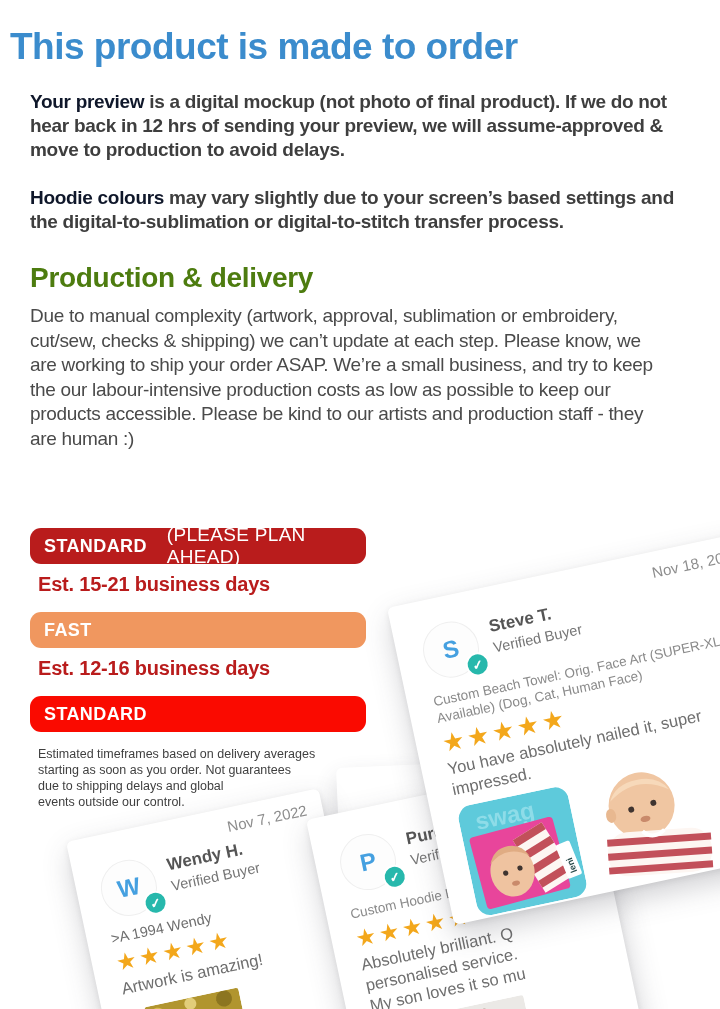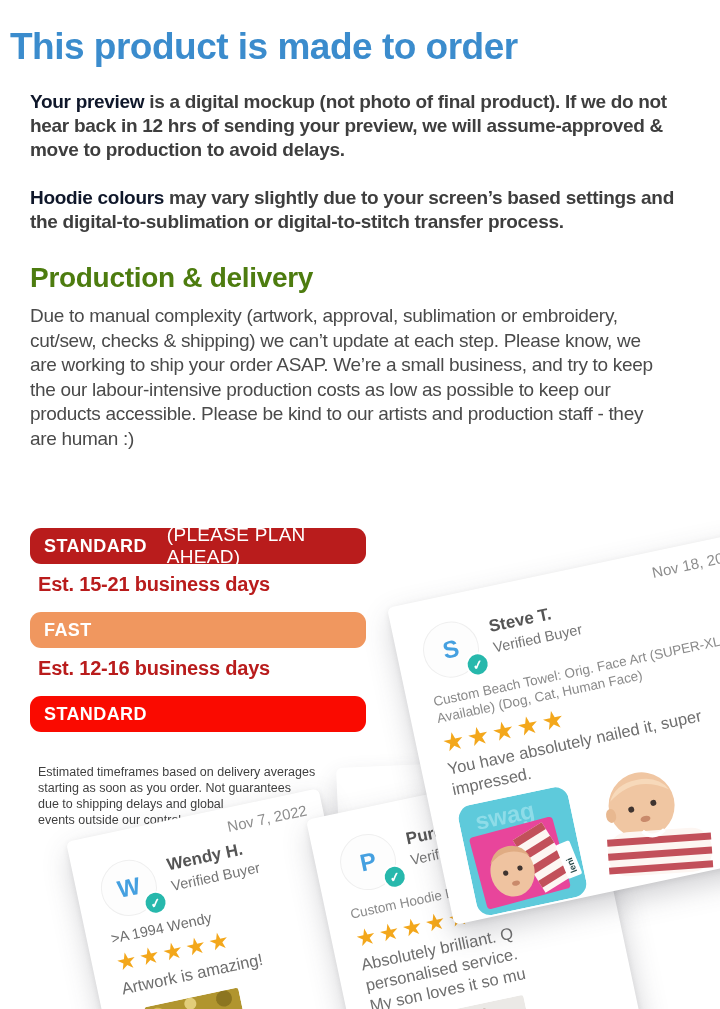--- a/index.html
+++ b/index.html
@@ -35,21 +35,21 @@
     width:336px;height:36px;border-radius:11px;color:#fff;
     display:flex;align-items:center;padding:0 14px;box-sizing:border-box;margin-top:16px;
   }
   .pill:first-child{margin-top:0;}
   .pill-standard{background:#b91c1c;}
   .pill-fast{background:#f0975f;}
   .pill-fastest{background:#fa0a00;}
   .pill-label{font-weight:800;font-size:18px;letter-spacing:.4px;}
   .pill-note{font-weight:400;font-size:19px;margin-left:20px;letter-spacing:.3px;}
   .est{font-size:20px;font-weight:700;color:#b91c1c;margin:9px 0 10px 8px;letter-spacing:-0.2px;}
-  .disclaimer{margin:32px 0 0 8px;font-size:12.5px;line-height:16px;color:#3f3f3f;}
+  .disclaimer{margin:14px 0 0 8px;font-size:12.5px;line-height:16px;color:#3f3f3f;}
 
   
   .card{
     position:absolute;background:#fff;border-radius:6px;
     box-shadow:0 12px 28px rgba(70,70,85,.25), 0 2px 6px rgba(0,0,0,.08);
     transform-origin:top left;box-sizing:border-box;overflow:hidden;
   }
   .card-backing{left:336px;top:768px;width:246px;height:218px;transform:rotate(-2.5deg);z-index:1;
     box-shadow:0 10px 22px rgba(70,70,85,.20);}
   .card-wendy{left:66px;top:842px;width:258px;height:420px;transform:rotate(-12deg);z-index:2;padding:20px 24px;}

